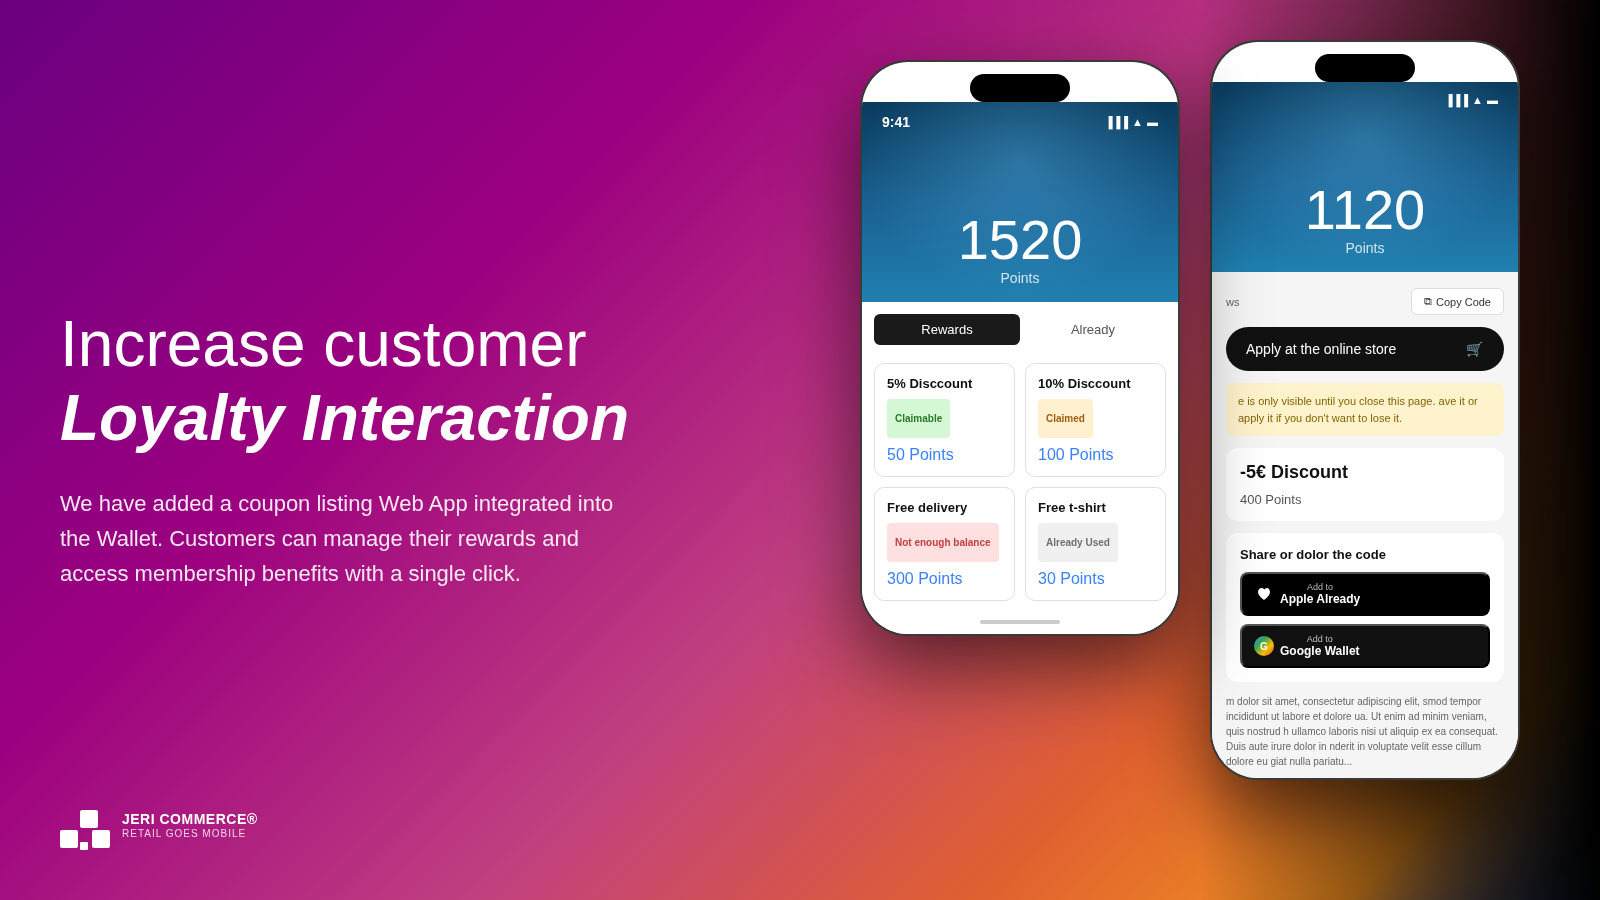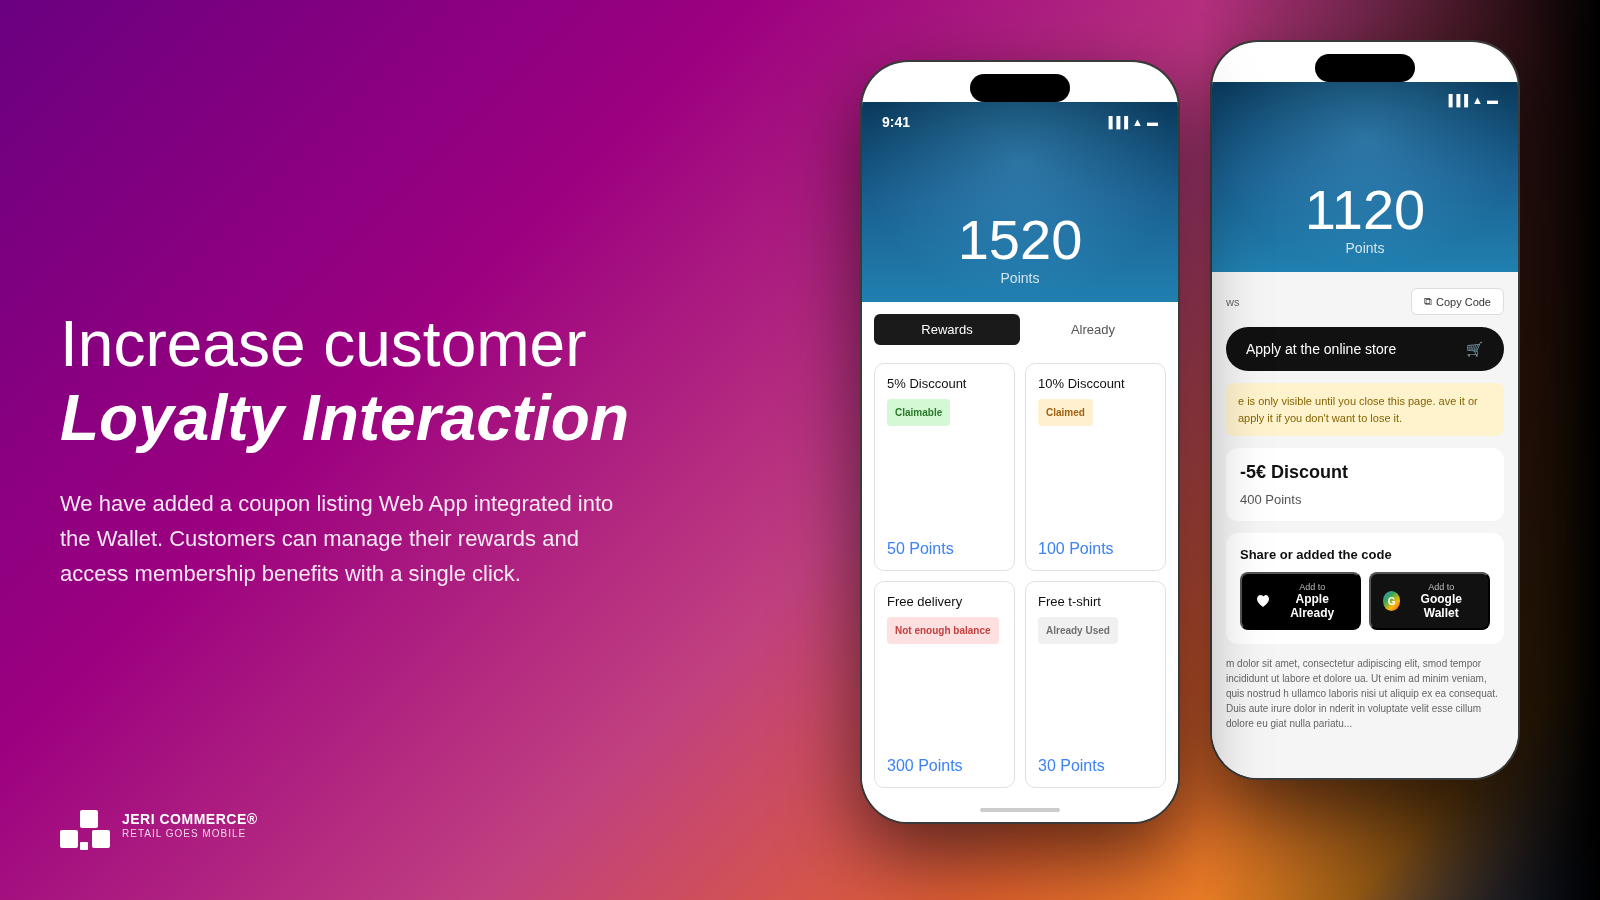--- a/index.html
+++ b/index.html
@@ -102,21 +102,21 @@
     
     .phone {
       position: absolute;
       border-radius: 48px;
       overflow: hidden;
       box-shadow: 0 30px 80px rgba(0,0,0,0.6);
     }
 
     .phone-1 {
       width: 320px;
-      height: 764px;
+      height: 576px;
       left: 0;
       top: 20px;
       z-index: 2;
       background: #1a1a1a;
       border: 2px solid #3a3a3a;
     }
 
     .phone-2 {
       width: 310px;
       height: 740px;
@@ -249,27 +249,27 @@
       border: 1px solid #e0e0e0;
       border-radius: 10px;
       padding: 12px;
       display: flex;
       flex-direction: column;
       gap: 8px;
     }
 
     .coupon-title {
       font-size: 13px;
-      font-weight: 400;
+      font-weight: 700;
       color: #111;
     }
 
     .coupon-badge {
       display: inline-block;
-      padding: 8px 8px;
+      padding: 14px 8px;
       border-radius: 4px;
       font-size: 10px;
       font-weight: 600;
       align-self: flex-start;
     }
 
     .badge-claimable { background: #d4f7d4; color: #2a7a2a; }
     .badge-claimed { background: #fff0d0; color: #a06010; }
     .badge-not-enough { background: #ffe0e0; color: #c04040; }
     .badge-used { background: #f0f0f0; color: #707070; }
@@ -375,20 +375,21 @@
     .share-title {
       font-size: 13px;
       font-weight: 600;
       color: #111;
       margin-bottom: 10px;
     }
 
     .wallet-buttons {
       display: flex;
       gap: 8px;
+      flex-direction: column;
     }
 
     .wallet-btn {
       flex: 1;
       border-radius: 8px;
       padding: 8px 12px;
       display: flex;
       align-items: center;
       gap: 6px;
       font-size: 10px;
@@ -562,21 +563,21 @@
         <div class="warning-box">
           <span>e is only visible until you close this page. ave it or apply it if you don't want to lose it.</span>
         </div>
 
         <div class="discount-card">
           <div class="discount-title">-5€ Discount</div>
           <div class="discount-points">400 Points</div>
         </div>
 
         <div class="share-section">
-          <div class="share-title">Share or added the code</div>
+          <div class="share-title">Share or dolor the code</div>
           <div class="wallet-buttons">
             <button class="wallet-btn apple-wallet-btn">
               <div class="wallet-icon">
                 <svg width="16" height="16" viewBox="0 0 16 16">
                   <path d="M11 2c-1.2 0-2 .8-2.5 1.5C8 3 7 2 5.5 2 3.5 2 2 3.8 2 6c0 4 6 8 6 8s6-4 6-8c0-2.2-1.5-4-3-4z" fill="white"></path>
                 </svg>
               </div>
               <div>
                 <span class="wallet-text-small">Add to</span>
                 <span class="wallet-text-main">Apple Already</span>

